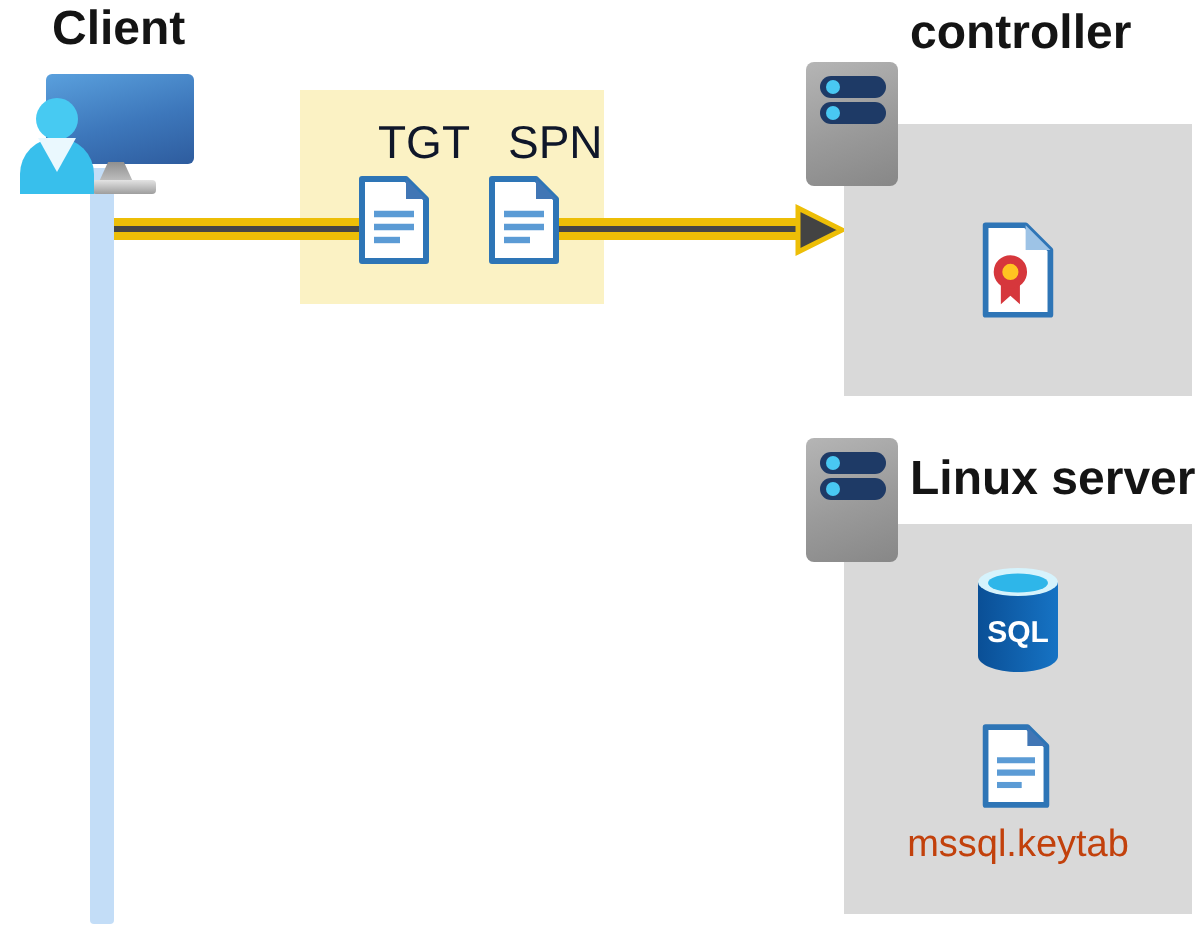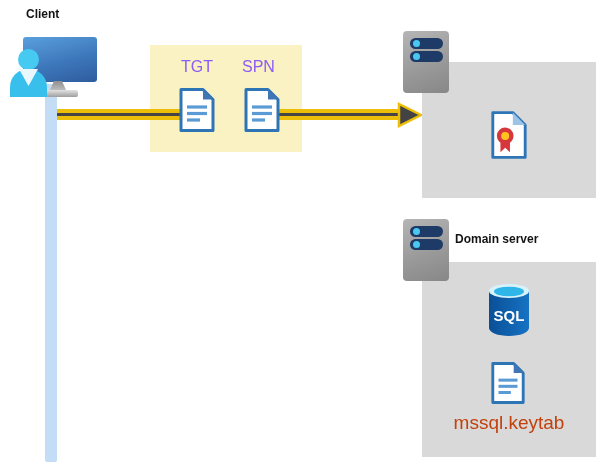--- a/index.html
+++ b/index.html
@@ -2,22 +2,22 @@
 <html><head>
 <meta charset="utf-8">
 <style>
   html,body{margin:0;padding:0;}
   body{
     width:600px;height:468px;background:#ffffff;overflow:hidden;
     font-family:"Liberation Sans","DejaVu Sans",sans-serif;
     position:relative;
   }
   .abs{position:absolute;}
-  .heading{font-weight:bold;font-size:12px;line-height:25px;color:#141414;}
-  .sublabel{font-size:16px;color:#8b5cf6;}
+  .heading{font-weight:bold;font-size:24px;line-height:25px;color:#141414;}
+  .sublabel{font-size:23px;color:#0f172a;margin-left:12px;}
   
   .monitor{left:23px;top:37px;width:74px;height:45px;border-radius:3px;
     background:linear-gradient(165deg,#5aa0dd 0%,#3d77bb 55%,#2e5c9e 100%);}
   .stand-neck{left:49px;top:81px;width:18px;height:11px;
     clip-path:polygon(28% 0,72% 0,100% 100%,0 100%);
     background:linear-gradient(180deg,#8f8f8f,#c6c6c6);}
   .stand-base{left:46px;top:90px;width:32px;height:7px;border-radius:2px;
     background:linear-gradient(180deg,#e3e3e3,#9e9e9e);}
   .person-body{left:10px;top:69px;width:37px;height:28px;
     border-radius:18px 18px 0 0;background:#38bfec;}
@@ -92,20 +92,21 @@
 
 <svg class="abs" style="left:242px;top:87px;" width="40" height="46" viewBox="0 0 40 46">
   <path d="M4,2.5 H26 L36,12.5 V43.5 H4 Z" fill="#ffffff" stroke="#2e75b6" stroke-width="3" stroke-linejoin="round"></path>
   <path d="M26,2.5 V12.5 H36 Z" fill="#4176b5"></path>
   <line x1="10" y1="20" x2="30" y2="20" stroke="#5b9bd5" stroke-width="3.2"></line>
   <line x1="10" y1="26.5" x2="30" y2="26.5" stroke="#5b9bd5" stroke-width="3.2"></line>
   <line x1="10" y1="33" x2="23" y2="33" stroke="#5b9bd5" stroke-width="3.2"></line>
 </svg>
 
 <div class="abs heading dc-label">
+  <div>controller</div>
 </div>
 
 <div class="abs gray-box dc-box"></div>
 
 <div class="abs server server-dc">
   <div class="slot slot1">
       <div class="slot-dot"></div>
     </div>
   <div class="slot slot2">
       <div class="slot-dot"></div>
@@ -114,21 +115,21 @@
 
 <svg class="abs" style="left:489px;top:110px;" width="40" height="50" viewBox="0 0 42 52">
   <path d="M4,2.5 H25 L38,15.5 V49.5 H4 Z" fill="#ffffff" stroke="#2e75b6" stroke-width="3" stroke-linejoin="round"></path>
   <path d="M25,2.5 V15.5 H38 Z" fill="#9dc3e6"></path>
   <path d="M12,31 V44 L17,39.5 L22,44 V31 Z" fill="#d6373c"></path>
   <circle cx="17" cy="27" r="6.5" fill="#ffc421" stroke="#d6373c" stroke-width="4.5"></circle>
 </svg>
 
 <div class="abs gray-box lx-box"></div>
 
-<div class="abs heading lx-label">Domain server</div>
+<div class="abs heading lx-label">Linux server</div>
 
 <div class="abs server server-lx">
   <div class="slot slot1">
       <div class="slot-dot"></div>
     </div>
   <div class="slot slot2">
       <div class="slot-dot"></div>
     </div>
 </div>
 

